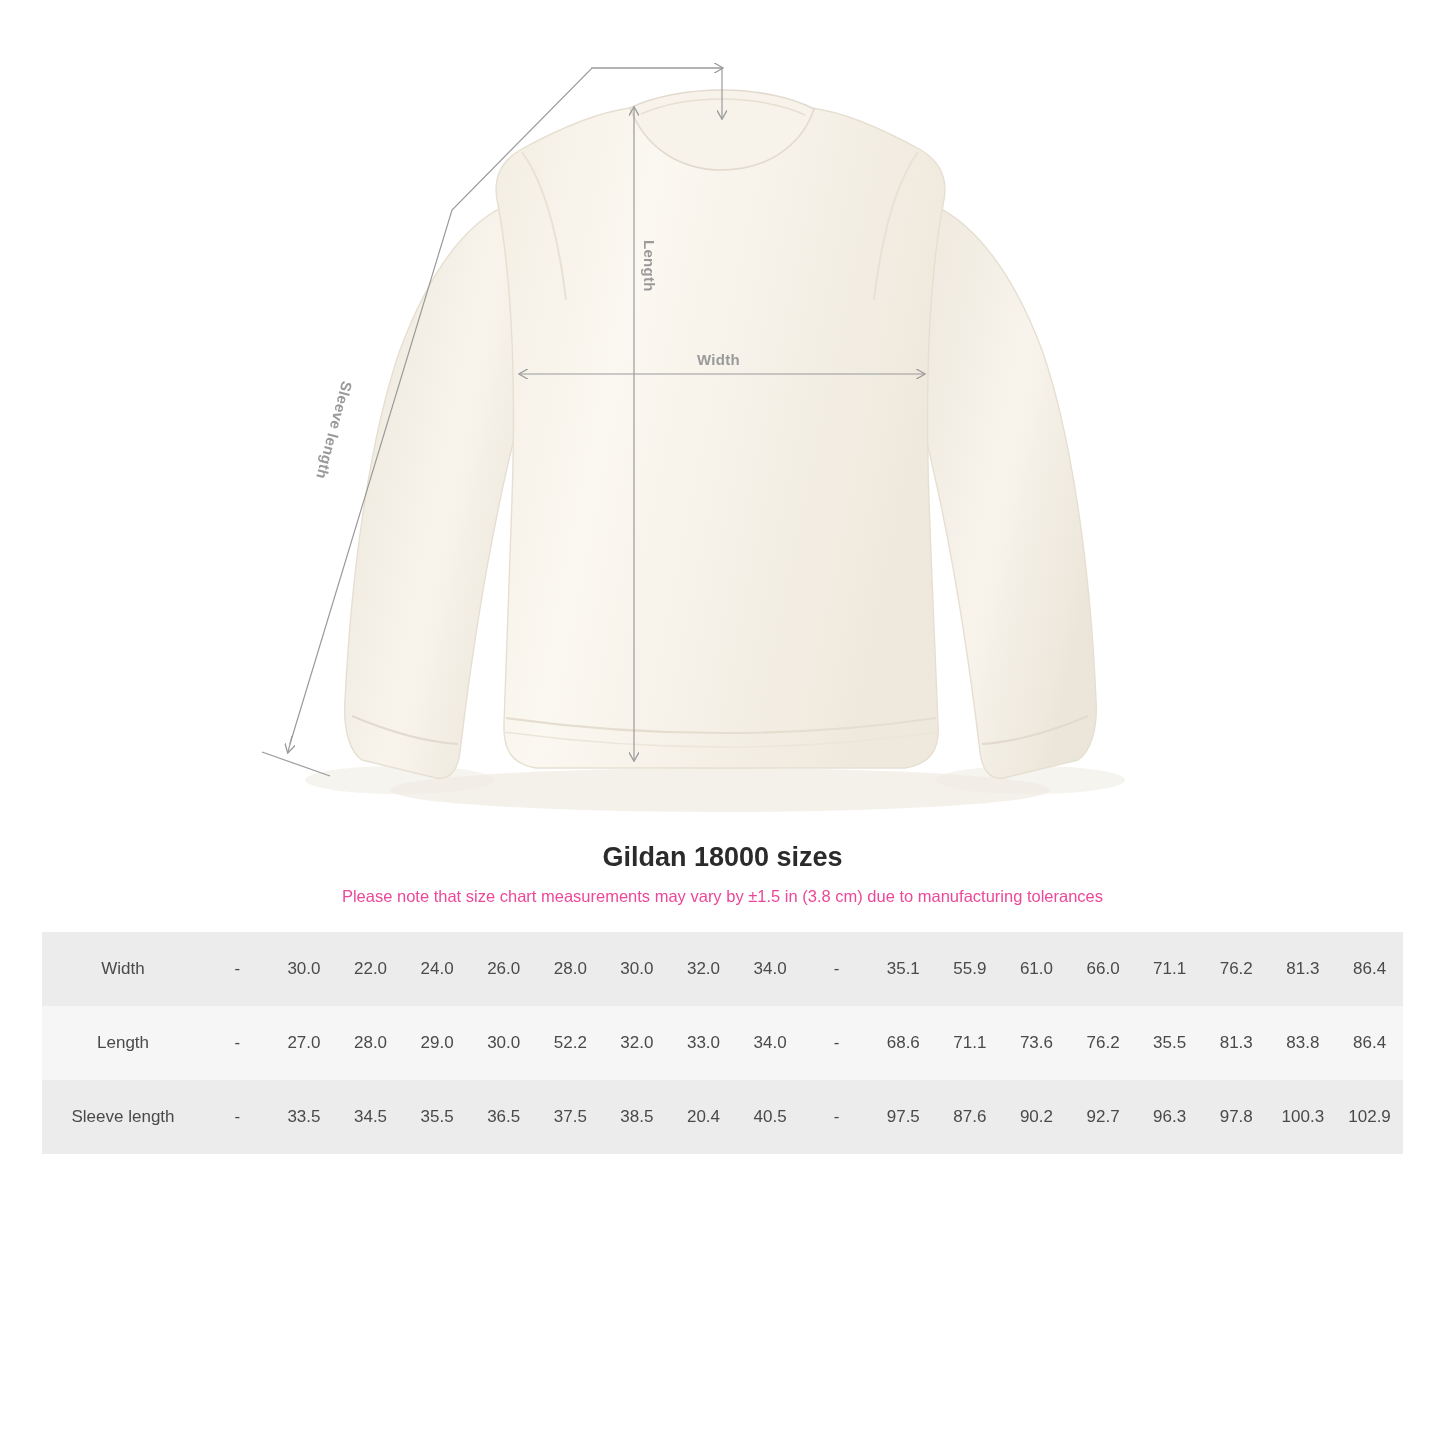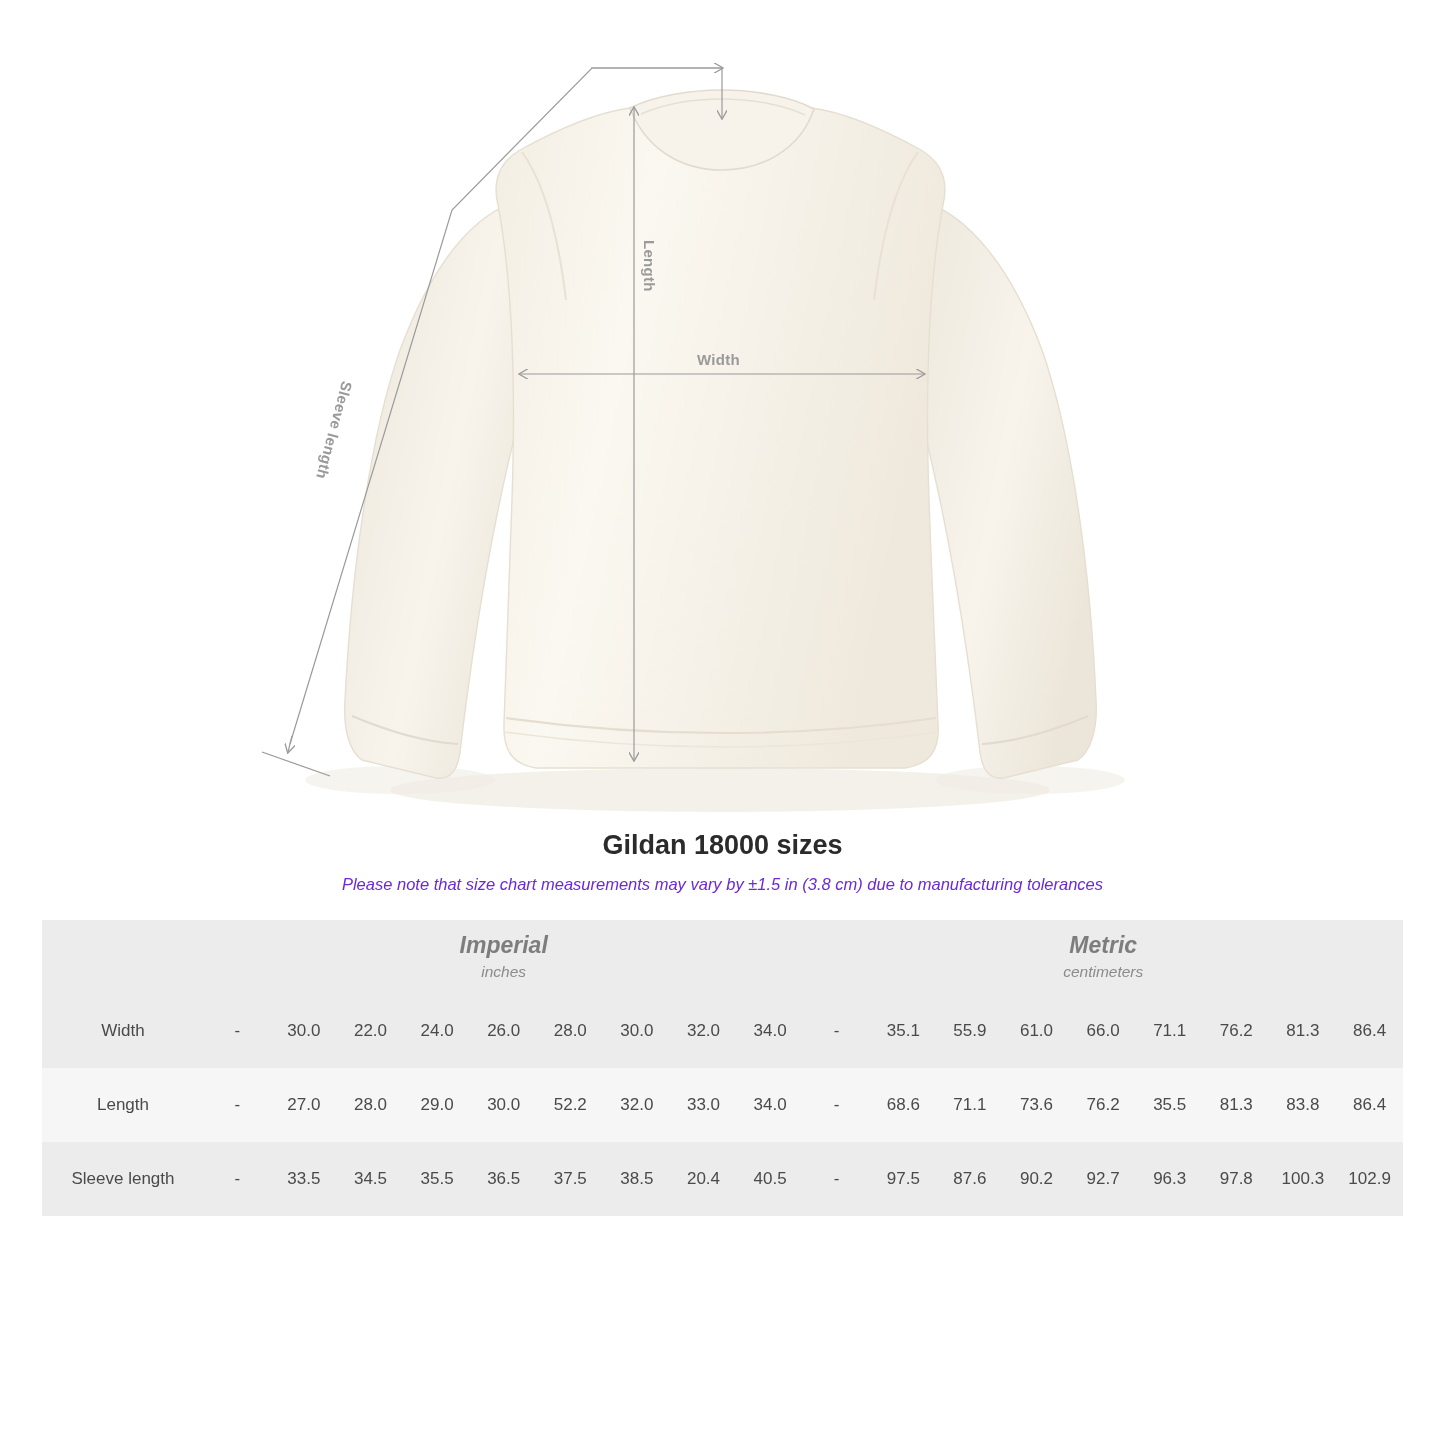--- a/index.html
+++ b/index.html
@@ -59,32 +59,31 @@
     display: inline-block;
     writing-mode: vertical-rl;
     text-orientation: mixed;
     transform: rotate(15deg);
     transform-origin: center;
   }
 
   
   .title-block {
     text-align: center;
-    margin-top: 0;
+    margin-top: 12px;
   }
   .chart-title {
     font-size: 27px;
     font-weight: bold;
     color: #2b2b2b;
     margin: 0 0 14px 0;
   }
   .chart-note {
     font-size: 16.5px;
-    font-style: italic;
-    color: #6d28d9;
+    color: #ec4899;
     margin: 0;
   }
 
   
   .table-wrap {
     margin: 26px 42px 0 42px;
   }
   table.size-table {
     border-collapse: collapse;
     width: 1361px;
@@ -251,31 +250,20 @@
         <col class="col-cell">
         <col class="col-cell">
         <col class="col-cell">
         <col class="col-cell">
       <col class="col-cell">
         <col class="col-cell">
         <col class="col-cell">
         <col class="col-cell">
     </colgroup>
     <tbody id="table-body">
-      <tr class="unit-head-row">
-        <td></td>
-        <td colspan="9">
-          <div class="unit-title">Imperial</div>
-          <div class="unit-sub">inches</div>
-        </td>
-        <td colspan="9">
-          <div class="unit-title">Metric</div>
-          <div class="unit-sub">centimeters</div>
-        </td>
-      </tr>
         <tr class="row-a">
           <td class="rowhead">Width</td>
           <td>-</td>
           <td>30.0</td>
           <td>22.0</td>
           <td>24.0</td>
           <td>26.0</td>
           <td>28.0</td>
           <td>30.0</td>
           <td>32.0</td>

